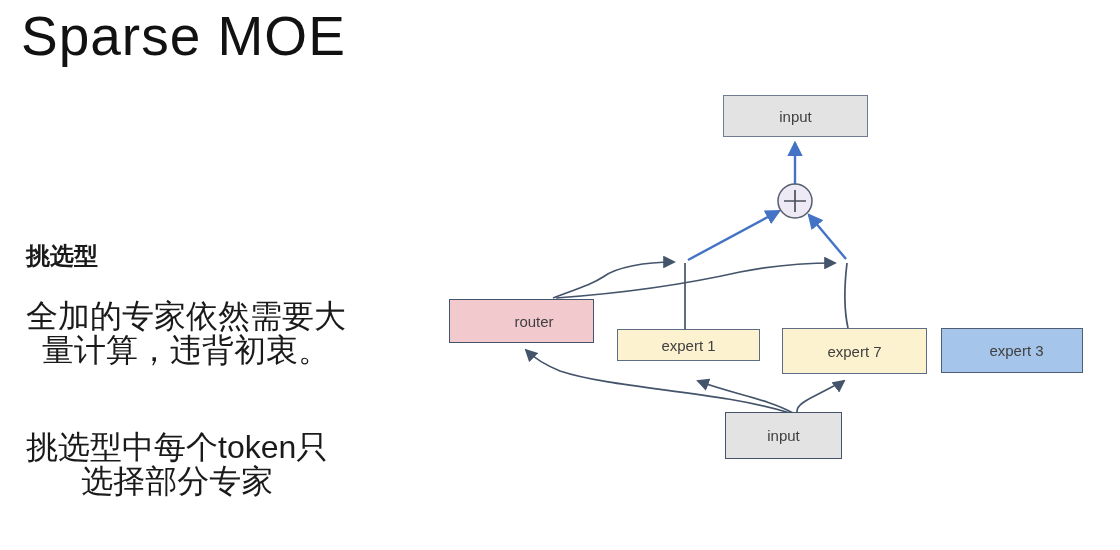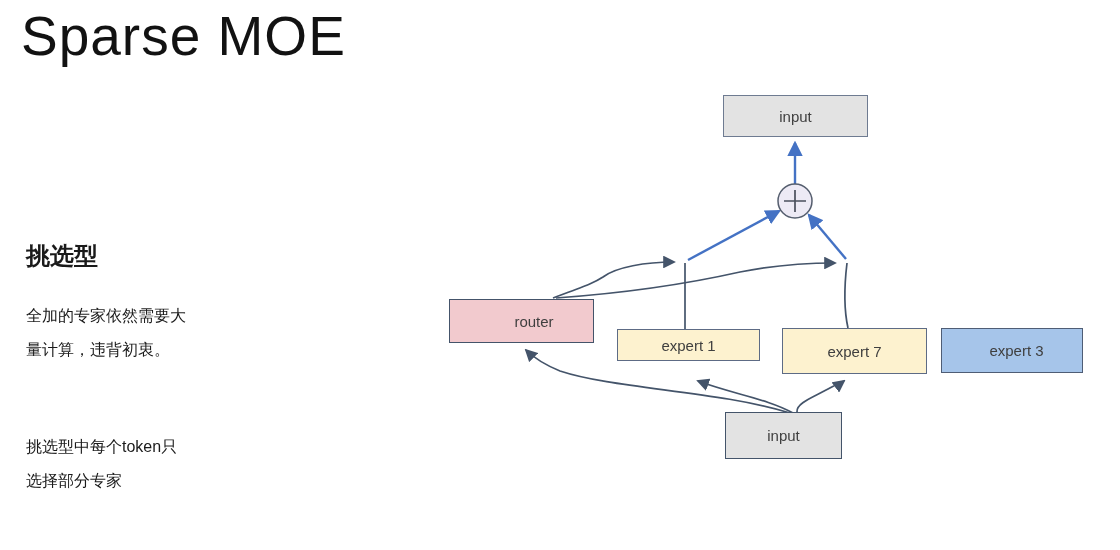--- a/index.html
+++ b/index.html
@@ -31,22 +31,22 @@
     font-size:55px;font-weight:300;letter-spacing:1px;
     color:#121212;
     font-family:Liberation Sans, sans-serif;
   }
   .notes-heading{
     position:absolute;left:26px;top:240px;
     font-size:24px;font-weight:700;color:#1a1a1a;
   }
   .notes-para{
     position:absolute;left:26px;
-    font-size:16px;font-weight:400;color:#1a1a1a;
-    line-height:34px;white-space:pre-line;
+    font-size:32px;font-weight:400;color:#1a1a1a;
+    line-height:34px;white-space:pre-line;text-align:center;
   }
   .para1{top:299px;}
   .para2{top:430px;}
   .wires{position:absolute;left:0;top:0;width:1120px;height:550px;}
   .wire-dark{stroke:var(--line-dark);stroke-width:1.7;fill:none;}
   .wire-blue{stroke:var(--line-blue);stroke-width:2.4;fill:none;}
   .mfill-dark{fill:var(--line-dark);}
   .mfill-blue{fill:var(--line-blue);}
   .sum-circle{fill:var(--sum-fill);stroke:var(--sum-border);stroke-width:1.5;}
   .sum-plus{stroke:#4A4F5C;stroke-width:1.7;fill:none;}

